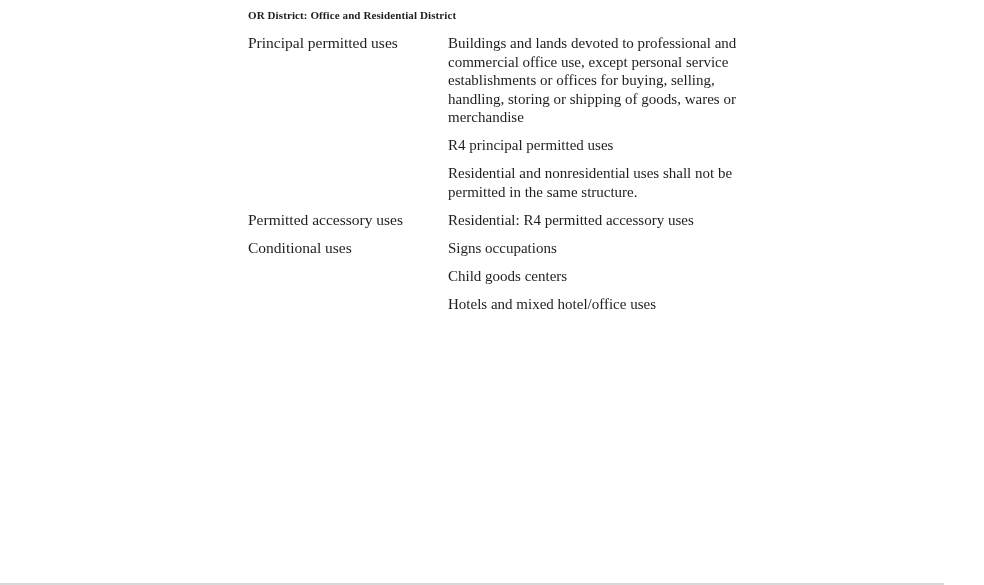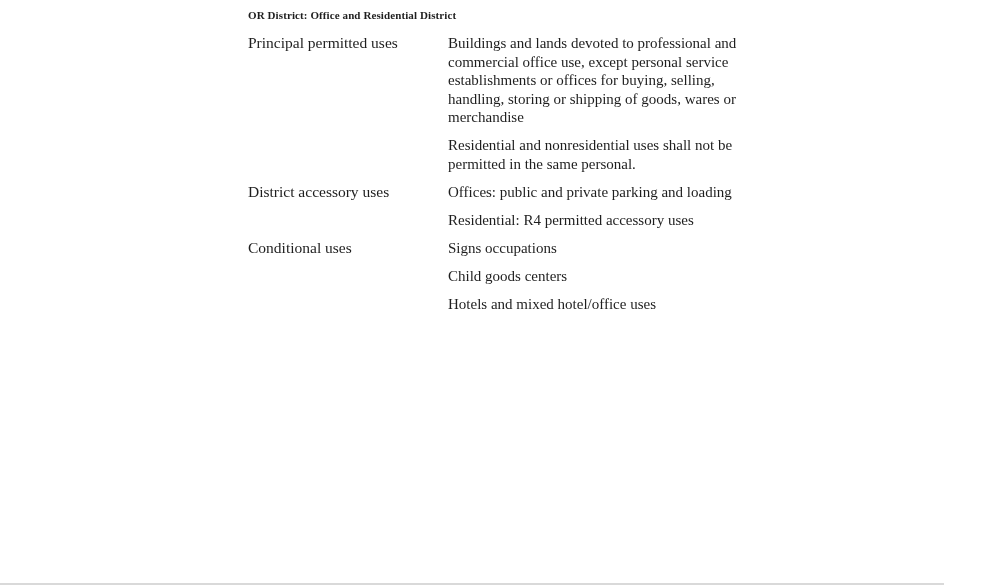--- a/index.html
+++ b/index.html
@@ -60,28 +60,28 @@
 <body>
 
 <div class="doc">
 
   <h1 class="title">OR District: Office and Residential District</h1>
 
   <div class="row">
     <div class="label-col">Principal permitted uses</div>
     <div class="content-col">
       <p>Buildings and lands devoted to professional and commercial office use, except personal service establishments or offices for buying, selling, handling, storing or shipping of goods, wares or merchandise</p>
-      <p>Residential and nonresidential uses shall not be permitted in the same personal.</p>
+      <p>R4 principal permitted uses</p>
+      <p>Residential and nonresidential uses shall not be permitted in the same structure.</p>
     </div>
   </div>
 
   <div class="row">
-    <div class="label-col">District accessory uses</div>
+    <div class="label-col">Permitted accessory uses</div>
     <div class="content-col">
-      <p>Offices: public and private parking and loading</p>
       <p>Residential: R4 permitted accessory uses</p>
     </div>
   </div>
 
   <div class="row">
     <div class="label-col">Conditional uses</div>
     <div class="content-col">
       <p>Signs occupations</p>
       <p>Child goods centers</p>
       <p>Hotels and mixed hotel/office uses</p>

